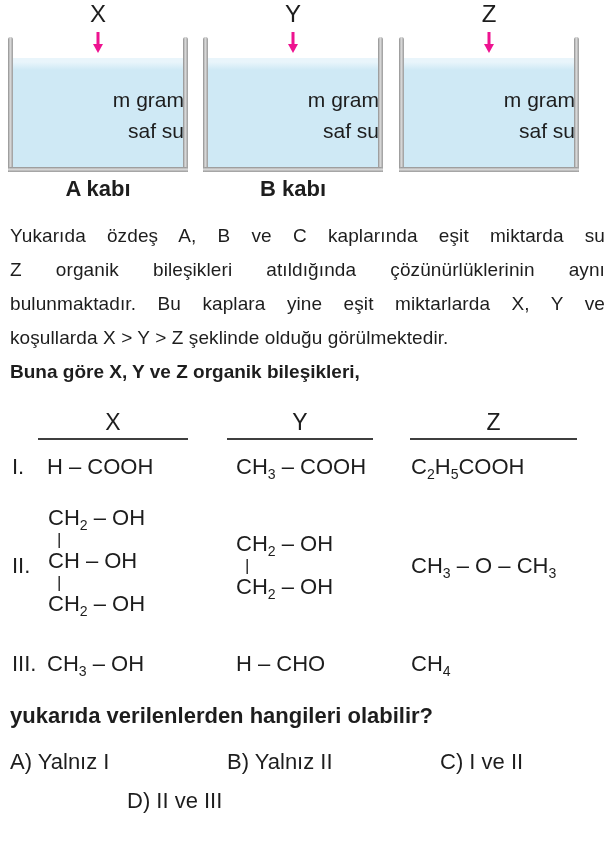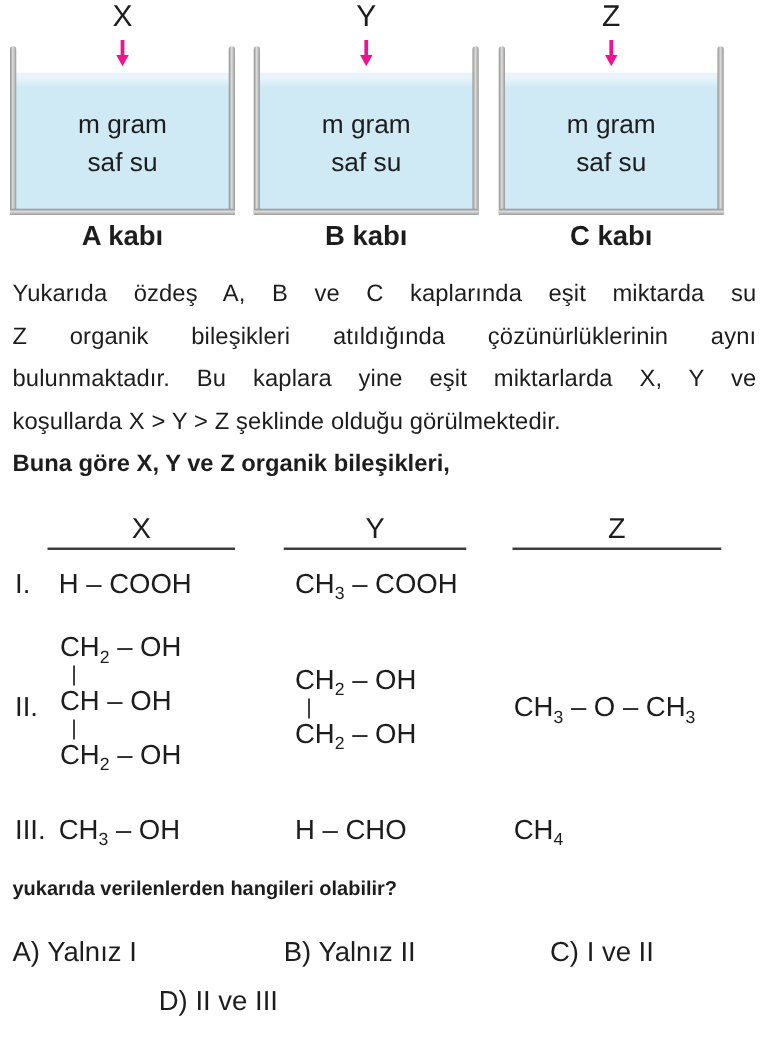--- a/index.html
+++ b/index.html
@@ -20,21 +20,21 @@
   .arrow { position:absolute; top:32px; left:50%; transform:translateX(-50%); width:12px; height:22px; }
   .arrow .shaft { position:absolute; top:0; left:50%; transform:translateX(-50%);
                   width:3px; height:13px; background:var(--arrow_pink,#ee1390); }
   .arrow .head  { position:absolute; top:12px; left:50%; transform:translateX(-50%);
                   width:0; height:0; border-left:5.5px solid transparent; border-right:5.5px solid transparent;
                   border-top:9px solid var(--arrow_pink,#ee1390); }
   .vessel { position:absolute; top:37px; left:0; width:180px; height:135px; }
   .water  { position:absolute; left:4px; right:4px; top:21px; bottom:4px;
             background:linear-gradient(var(--water_highlight,#e9f5fb) 0px,
                        var(--water_highlight,#e9f5fb) 4px, var(--water,#cfe9f5) 12px);
-            text-align:center; font-size:21px; line-height:31px; padding-top:26px; }
+            text-align:right; font-size:21px; line-height:31px; padding-top:26px; }
   .wall { position:absolute; top:0; width:5px; height:135px;
           background:linear-gradient(90deg,#8d8d8d,#dcdcdc 45%,#9a9a9a);
           border-radius:3px 3px 0 0; }
   .wall.left { left:0; } .wall.right { right:0; }
   .base { position:absolute; left:0; bottom:0; width:100%; height:5px;
           background:linear-gradient(#8d8d8d,#dcdcdc 45%,#9a9a9a); border-radius:2px; }
   .vessel-label { position:absolute; top:177px; left:0; width:100%; text-align:center;
                   font-size:22px; line-height:24px;font-weight:bold; }
 
   
@@ -46,21 +46,21 @@
   
   .col-header { position:absolute; top:409px; height:31px; text-align:center;
                 font-size:23px; line-height:26px;
                 border-bottom:2px solid var(--rule,#3f3f3f); }
   .f { font-size:22px; line-height:22px; }
   .struct .fline { font-size:22px; line-height:21.5px; white-space:nowrap; }
   .struct .bond  { font-size:17px; padding-left:9px; }
   sub { font-size:0.64em; line-height:0; }
 
   
-  .question { position:absolute; left:10px; top:703px; font-size:16px; font-weight:bold; white-space:nowrap; }
+  .question { position:absolute; left:10px; top:703px; font-size:22px; font-weight:bold; white-space:nowrap; }
   .option { position:absolute; font-size:22px; line-height:24px; white-space:nowrap; }
 </style>
 </head>
 <body>
 
 <div class="page">
 
   <div class="beaker-group" style="left:8px">
     <div class="substance">X</div>
     <div class="arrow">
@@ -105,38 +105,38 @@
       </div>
     <div class="vessel">
       <div class="water">
         <div>m gram</div>
         <div>saf su</div>
       </div>
       <div class="wall left"></div>
       <div class="wall right"></div>
       <div class="base"></div>
     </div>
-    <div class="vessel-label">C kabı</div>
   </div>
 
   <div class="para">
     <div class="jl">Yukarıda özdeş A, B ve C kaplarında eşit miktarda su</div>
     <div class="jl">Z organik bileşikleri atıldığında çözünürlüklerinin aynı</div>
     <div class="jl">bulunmaktadır. Bu kaplara yine eşit miktarlarda X, Y ve</div>
     <div>koşullarda X &gt; Y &gt; Z şeklinde olduğu görülmektedir.</div>
   </div>
   <div class="emph">Buna göre X, Y ve Z organik bileşikleri,</div>
 
   <div class="col-header" style="left:38px;width:150px">X</div>
   <div class="col-header" style="left:227px;width:146px">Y</div>
   <div class="col-header" style="left:410px;width:167px">Z</div>
 
   <div class="abs f" style="left:12px;top:456px">I.</div>
   <div class="abs f" style="left:47px;top:456px">H – COOH</div>
   <div class="abs f" style="left:236px;top:456px">CH<sub>3</sub> – COOH</div>
+  <div class="abs f" style="left:411px;top:456px">C<sub>2</sub>H<sub>5</sub>COOH</div>
 
   <div class="abs f" style="left:12px;top:555px">II.</div>
   <div class="abs struct" style="left:48px;top:507px">
     <div class="fline">CH<sub>2</sub> – OH</div>
     <div class="fline bond">|</div>
     <div class="fline">CH – OH</div>
     <div class="fline bond">|</div>
     <div class="fline">CH<sub>2</sub> – OH</div>
   </div>
   <div class="abs struct" style="left:236px;top:533px">

